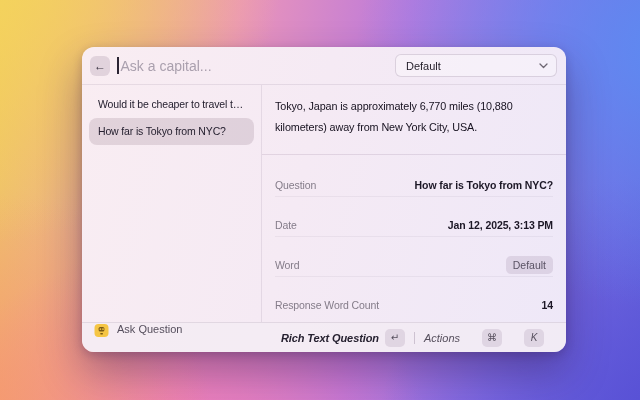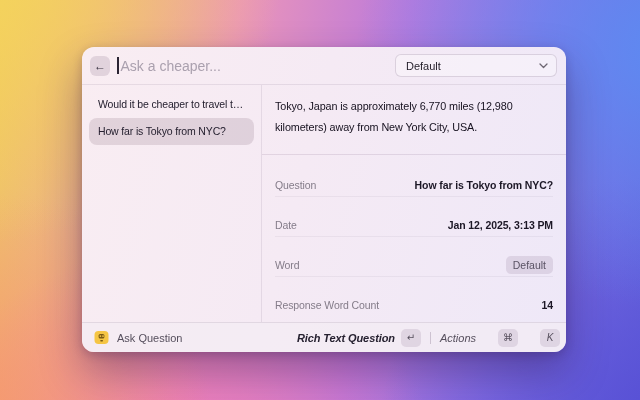--- a/index.html
+++ b/index.html
@@ -59,21 +59,21 @@
               border-bottom:1px solid rgba(60,30,70,0.055); font-size:10.5px;margin-top:16px; }
   .meta-row:last-child { border-bottom:none; }
   .meta-label { color:#847c89; letter-spacing:-0.1px; }
   .meta-value { margin-left:auto; color:#1c1726; font-weight:600; letter-spacing:-0.1px; }
   .badge { margin-left:auto; background:rgba(70,40,80,0.11); border-radius:5px;
            padding:3px 7px; font-size:10.5px; color:#595263; font-weight:500; }
 
   
   .footer { flex:0 0 30px; border-top:1px solid rgba(60,30,70,0.1);
             background:rgba(244,236,243,0.6);
-            display:flex; align-items:center; padding:0 6px 0 12px; }
+            display:flex; padding:0 22px 0 12px; }
   .app-icon { width:15px; height:15px; margin-right:8px; }
   .app-label { font-size:11px; color:#564f5d; }
   .footer-right { margin-left:auto; display:flex; align-items:center; gap:6px;font-style:italic; }
   .primary-label { font-size:11px; font-weight:700; color:#262130; letter-spacing:-0.1px; }
   .key { min-width:20px; height:18px; padding:0 4px; border-radius:5px;
          background:rgba(70,40,80,0.11); display:flex; align-items:center;
          justify-content:center; font-size:10px; color:#564f5d; }
   .vsep { width:1px; height:12px; background:rgba(60,30,70,0.2); margin:0 3px; }
   .actions-group { display:flex; align-items:center; gap:22px; }
   .actions-label { font-size:11px; color:#564f5d; }
@@ -83,41 +83,41 @@
 
 <div class="bg">
   <div class="window">
 
     <div class="topbar">
       <div class="back-btn">
         <span>←</span>
       </div>
       <div class="search-wrap">
         <span class="caret"></span>
-        <span class="placeholder">Ask a cheaper...</span>
+        <span class="placeholder">Ask a capital...</span>
       </div>
       <div class="dropdown">
         <span>Default</span>
         <span class="chev">
           <svg width="9" height="6" viewBox="0 0 9 6">
             <path d="M1 1l3.5 3.5L8 1" stroke="#6d6672" stroke-width="1.3" fill="none" stroke-linecap="round" stroke-linejoin="round"></path>
           </svg>
         </span>
       </div>
     </div>
 
     <div class="bodyrow">
 
       <div class="sidebar">
         <div class="side-item">Would it be cheaper to travel to Euro...</div>
         <div class="side-item selected">How far is Tokyo from NYC?</div>
       </div>
 
       <div class="main">
-        <div class="answer">Tokyo, Japan is approximately 6,770 miles (12,980 kilometers) away from New York City, USA.</div>
+        <div class="answer">Tokyo, Japan is approximately 6,770 miles (10,880 kilometers) away from New York City, USA.</div>
 
         <div class="meta">
           <div class="meta-row">
             <span class="meta-label">Question</span>
             <span class="meta-value">How far is Tokyo from NYC?</span>
           </div>
           <div class="meta-row">
             <span class="meta-label">Date</span>
             <span class="meta-value">Jan 12, 2025, 3:13 PM</span>
           </div>

